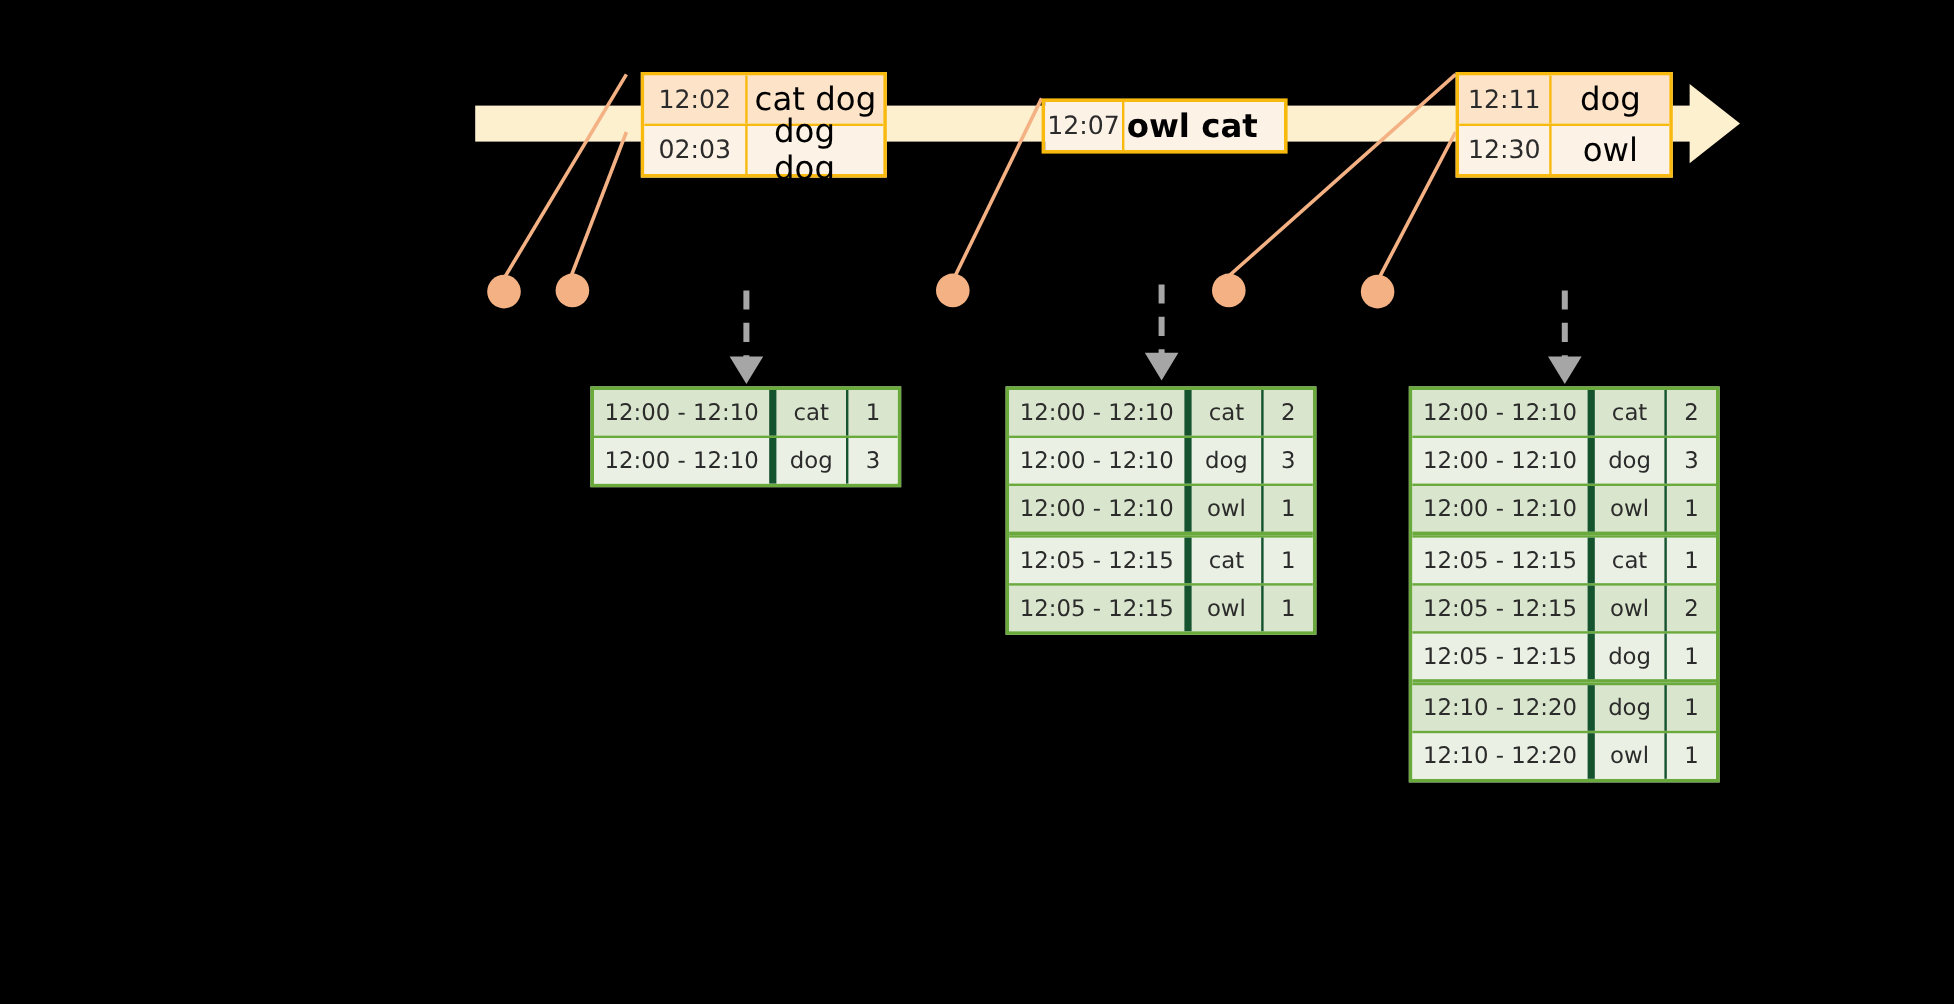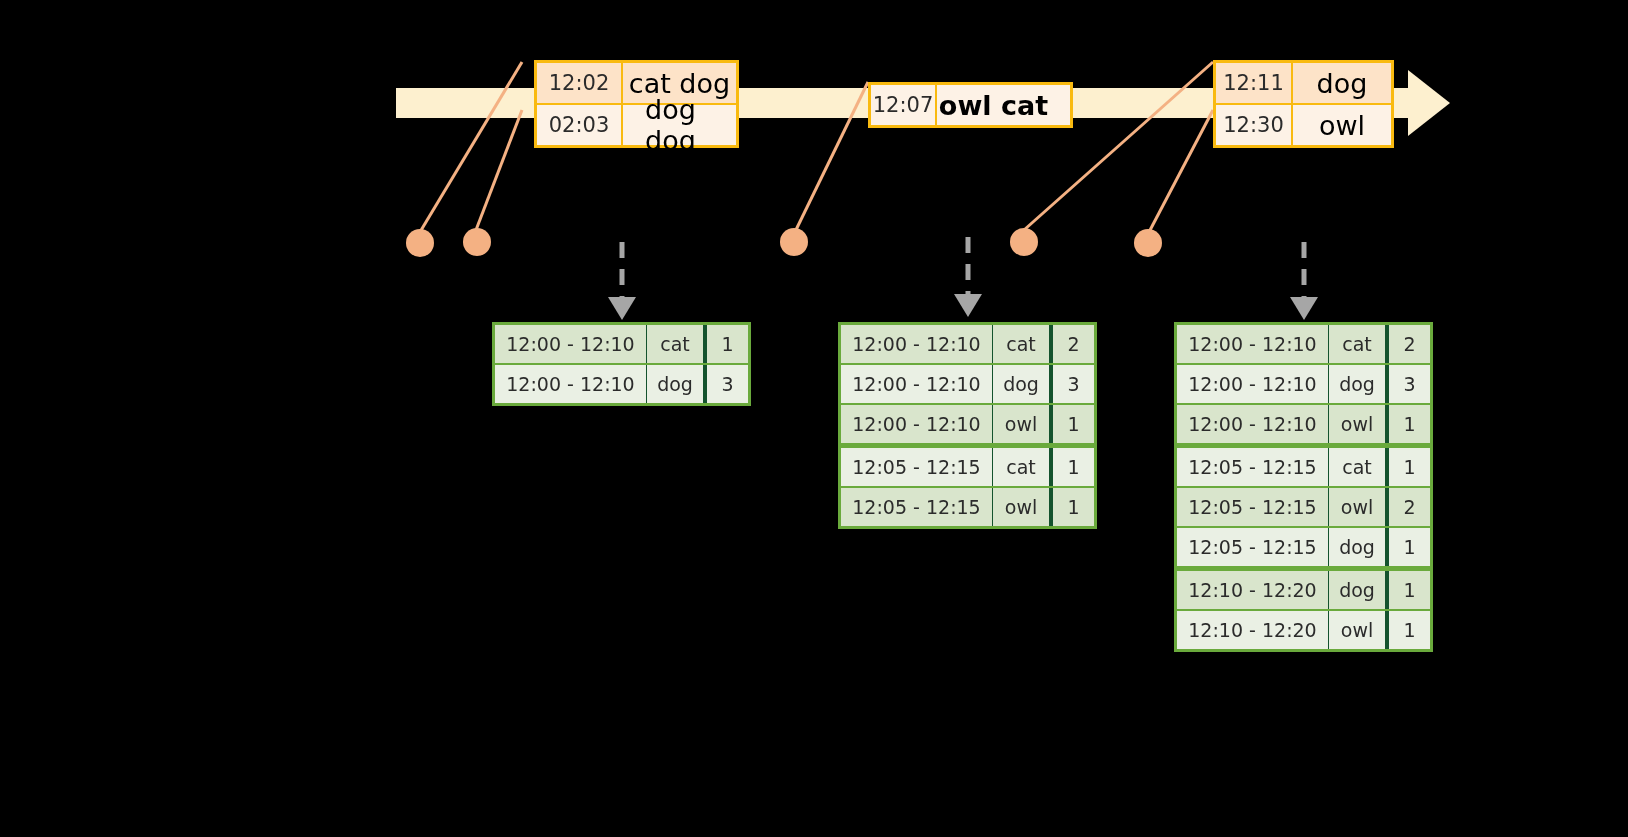--- a/index.html
+++ b/index.html
@@ -95,22 +95,22 @@
   .res-row + .res-row { border-top: 2px solid #6aaa3c; }
   .res-row.group-end { border-bottom: 3px solid #6aaa3c; }
   .res-win, .res-key, .res-cnt {
     display: flex;
     align-items: center;
     justify-content: center;
     box-sizing: border-box;
     font-size: 19px;
     color: #2b2b2b;
   }
-  .res-win { border-right: 1px solid #14532d; }
-  .res-key { border-right: 4px solid #14532d; }
+  .res-win { border-right: 6px solid #14532d; }
+  .res-key { border-right: 2px solid #14532d; }
 </style>
 </head>
 <body>
 
 <div id="stage">
 
   <div class="timeline-bar"></div>
   <div class="timeline-head"></div>
 
   <svg id="wires" viewBox="0 0 1628 837">

